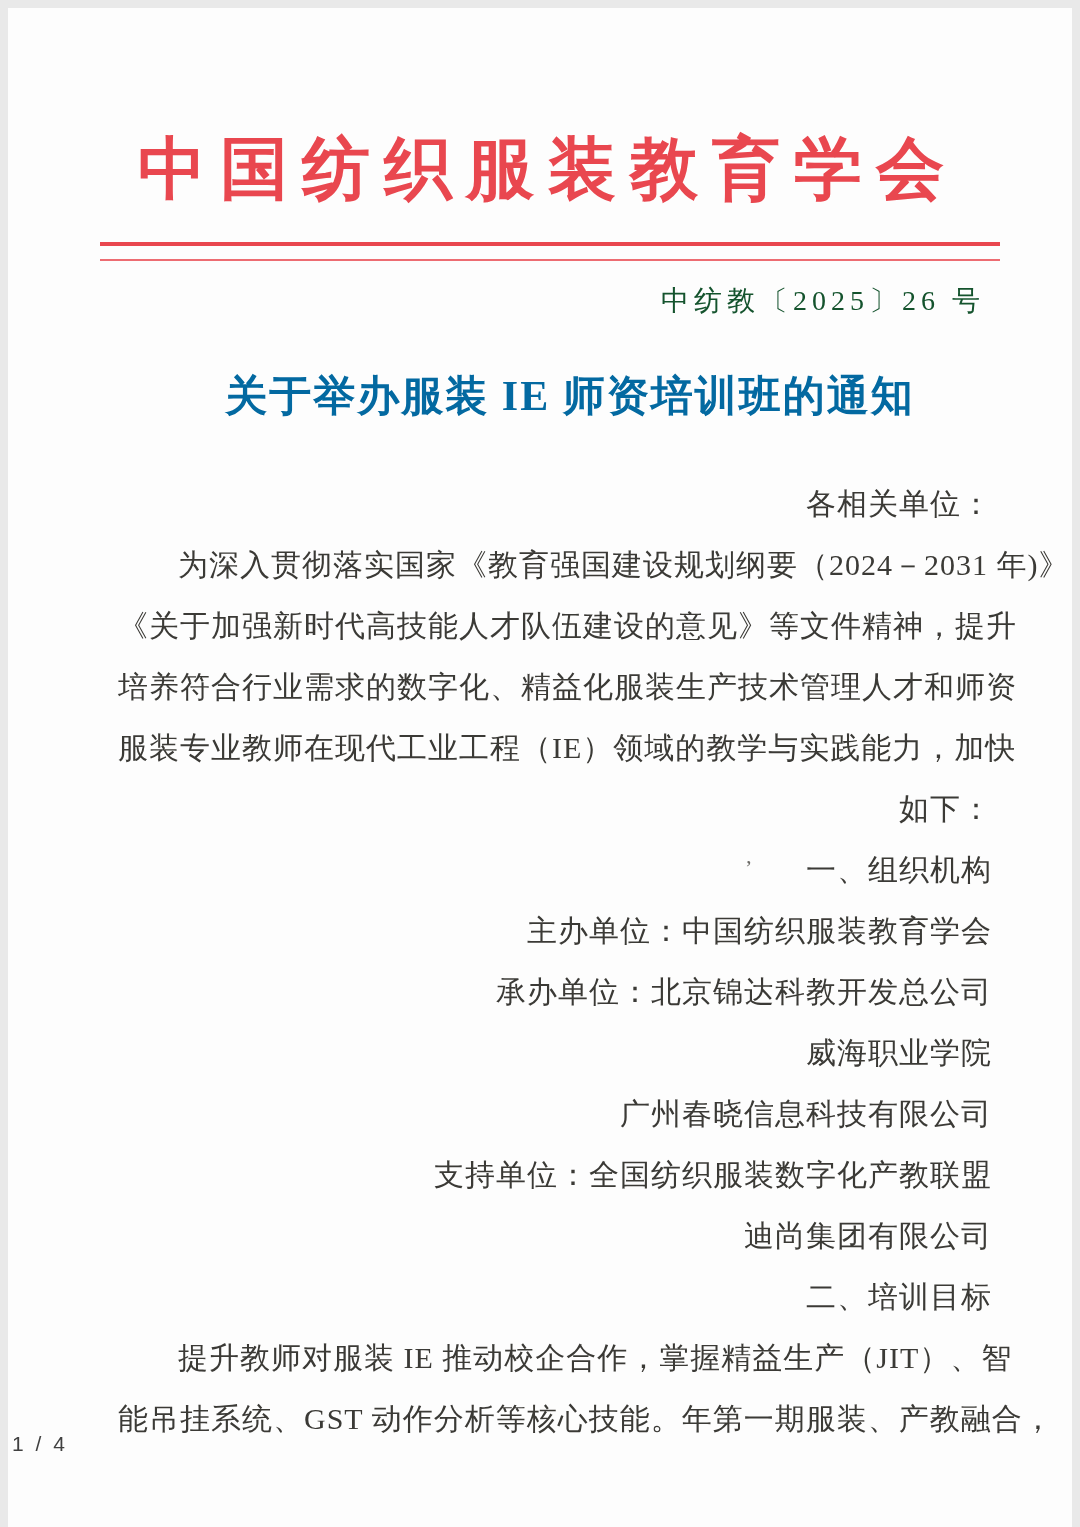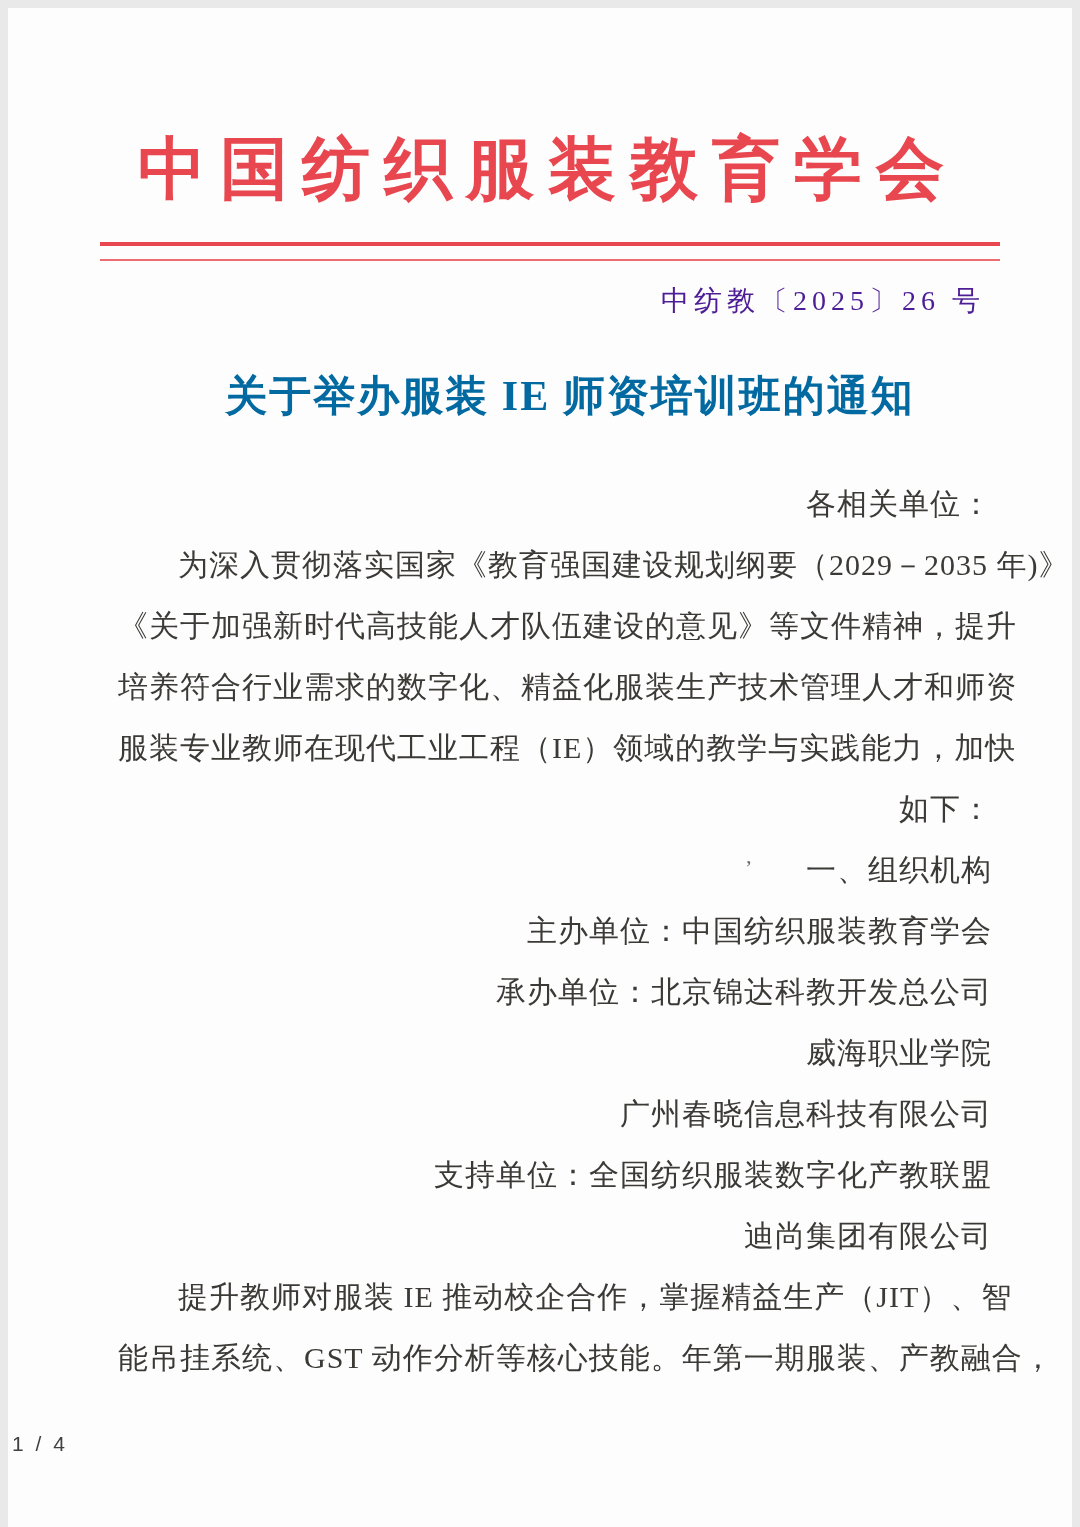--- a/index.html
+++ b/index.html
@@ -28,21 +28,21 @@
   .sep-thick { height: 4px; background: var(--accent, #e9474f); }
   .sep-gap   { height: 5px; }
   .sep-thin  { height: 2px; background: var(--accent, #e9474f); opacity: 0.8; }
   .doc-number {
     margin-top: 20px;
     padding-right: 95px;
     text-align: right;
     font-size: 28px;
     letter-spacing: 5px;
     line-height: 40px;
-    color: #4c1d95;
+    color: #14532d;
   }
   .notice-title {
     margin-top: 52px;
     text-align: center;
     font-size: 42px;
     font-weight: bold;
     letter-spacing: 2px;
     line-height: 46px;
     color: #0369a1;
     padding-left: 44px;
@@ -94,32 +94,33 @@
       <div class="sep-gap"></div>
       <div class="sep-thin"></div>
     </div>
     <div class="doc-number">中纺教〔2025〕26 号</div>
   </div>
 
   <div class="notice-title">关于举办服装 IE 师资培训班的通知</div>
 
   <div class="notice-body" id="notice-body">
       <div class="body-line indent-0">各相关单位：</div>
-      <div class="body-line indent-1">为深入贯彻落实国家《教育强国建设规划纲要（2029－2035 年)》</div>
+      <div class="body-line indent-1">为深入贯彻落实国家《教育强国建设规划纲要（2024－2031 年)》</div>
       <div class="body-line indent-0">《关于加强新时代高技能人才队伍建设的意见》等文件精神，提升</div>
       <div class="body-line indent-0">培养符合行业需求的数字化、精益化服装生产技术管理人才和师资</div>
       <div class="body-line indent-0">服装专业教师在现代工业工程（IE）领域的教学与实践能力，加快</div>
       <div class="body-line indent-0">如下：</div>
       <div class="body-line indent-1">一、组织机构</div>
       <div class="body-line indent-1">主办单位：中国纺织服装教育学会</div>
       <div class="body-line indent-1">承办单位：北京锦达科教开发总公司</div>
       <div class="body-line indent-2">威海职业学院</div>
       <div class="body-line indent-2">广州春晓信息科技有限公司</div>
       <div class="body-line indent-1">支持单位：全国纺织服装数字化产教联盟</div>
       <div class="body-line indent-2">迪尚集团有限公司</div>
+      <div class="body-line indent-1">二、培训目标</div>
       <div class="body-line indent-1">提升教师对服装 IE 推动校企合作，掌握精益生产（JIT）、智</div>
       <div class="body-line indent-0">能吊挂系统、GST 动作分析等核心技能。年第一期服装、产教融合，</div>
     </div>
 
   <div class="scan-artifact">’</div>
 
   <div class="page-number">1 / 4</div>
 
 </div>
 

